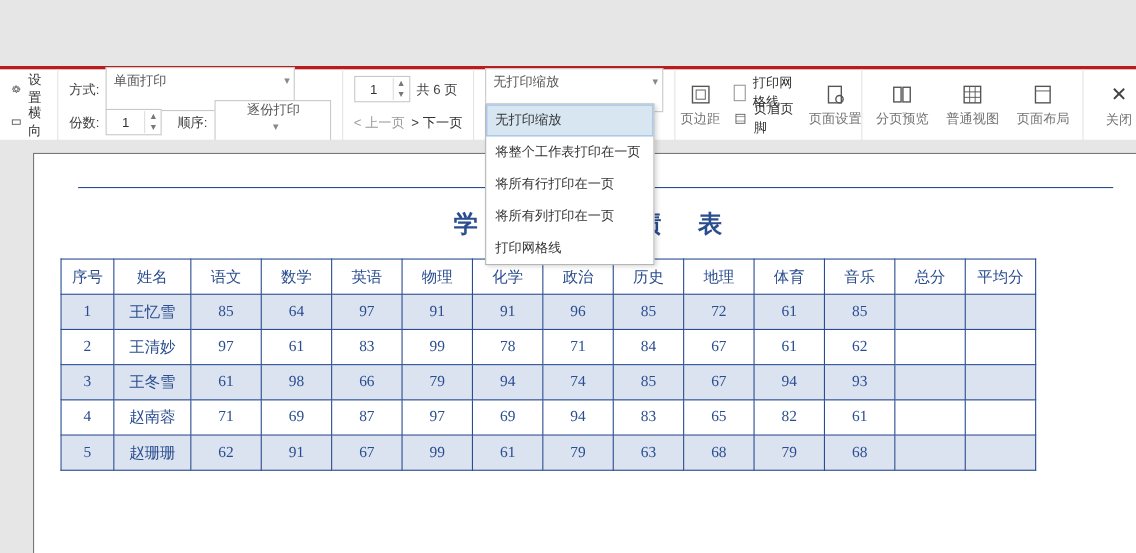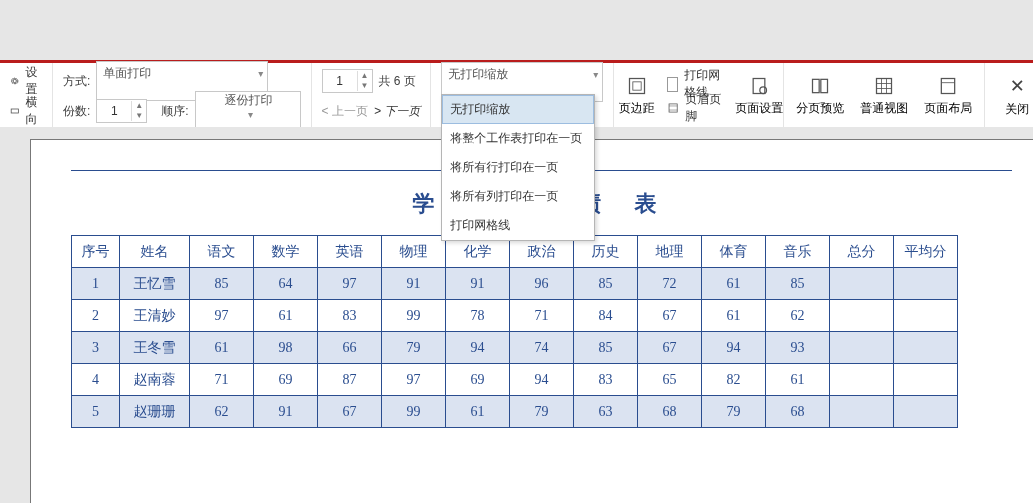--- a/index.html
+++ b/index.html
@@ -51,27 +51,27 @@
   }
   .combo .caret { font-size:10px; color:#888; margin-left:4px;}
   .spin {
     display:flex; align-items:center; border:1px solid #c8c8c8; background:#fff;
     height:22px;
   }
   .spin .val { width:34px; text-align:center; }
   .spin .btns { display:flex; flex-direction:column; border-left:1px solid #ddd;}
   .spin .btns span{ font-size:8px; line-height:10px; padding:0 3px; color:#777; cursor:pointer;}
   .nav-btn { color:#999; white-space:nowrap; }
-  .nav-btn.enabled{ color:#333; cursor:pointer;font-style:italic;}
+  .nav-btn.enabled{ color:#333; cursor:pointer;}
   .big-btn {
     display:flex; flex-direction:column; align-items:center; justify-content:center;
     width:60px; gap:4px; cursor:pointer; padding:4px 0;
   }
   .big-btn .ic { width:20px; height:20px; }
-  .big-btn .lbl { font-size:12px; color:#000000; white-space:nowrap;}
+  .big-btn .lbl { font-size:12px; color:#737373; white-space:nowrap;}
   .checkbox {
     width:13px; height:13px; border:1px solid #999; background:#fff; display:inline-block;
   }
   
   .dropdown {
     position:absolute;
     top: 25px; 
     width:152px;
     background:#fff;
     border:1px solid #b5b5b5;
@@ -99,21 +99,21 @@
   }
   .hr-line{
     border:none; border-top:1px solid #2a4d8f; margin:0 40px 18px 40px;
   }
   .title{
     text-align:center; font-family: "SimSun","STSong",serif;
     font-size:22px; letter-spacing:14px; color:#2a4d8f; font-weight:bold;
     margin-bottom:16px;
   }
   table.grades{
-    border-collapse:collapse; margin:0 0 0 40px;
+    border-collapse:collapse; margin:0 0 0 24px;
     table-layout:fixed;
   }
   table.grades th, table.grades td{
     border:1px solid #2a4d8f;
     font-family:"SimSun","STSong",serif;
     font-size:14px; color:#2a4d8f;
     text-align:center;
     height:31px;
     padding:0;
   }

